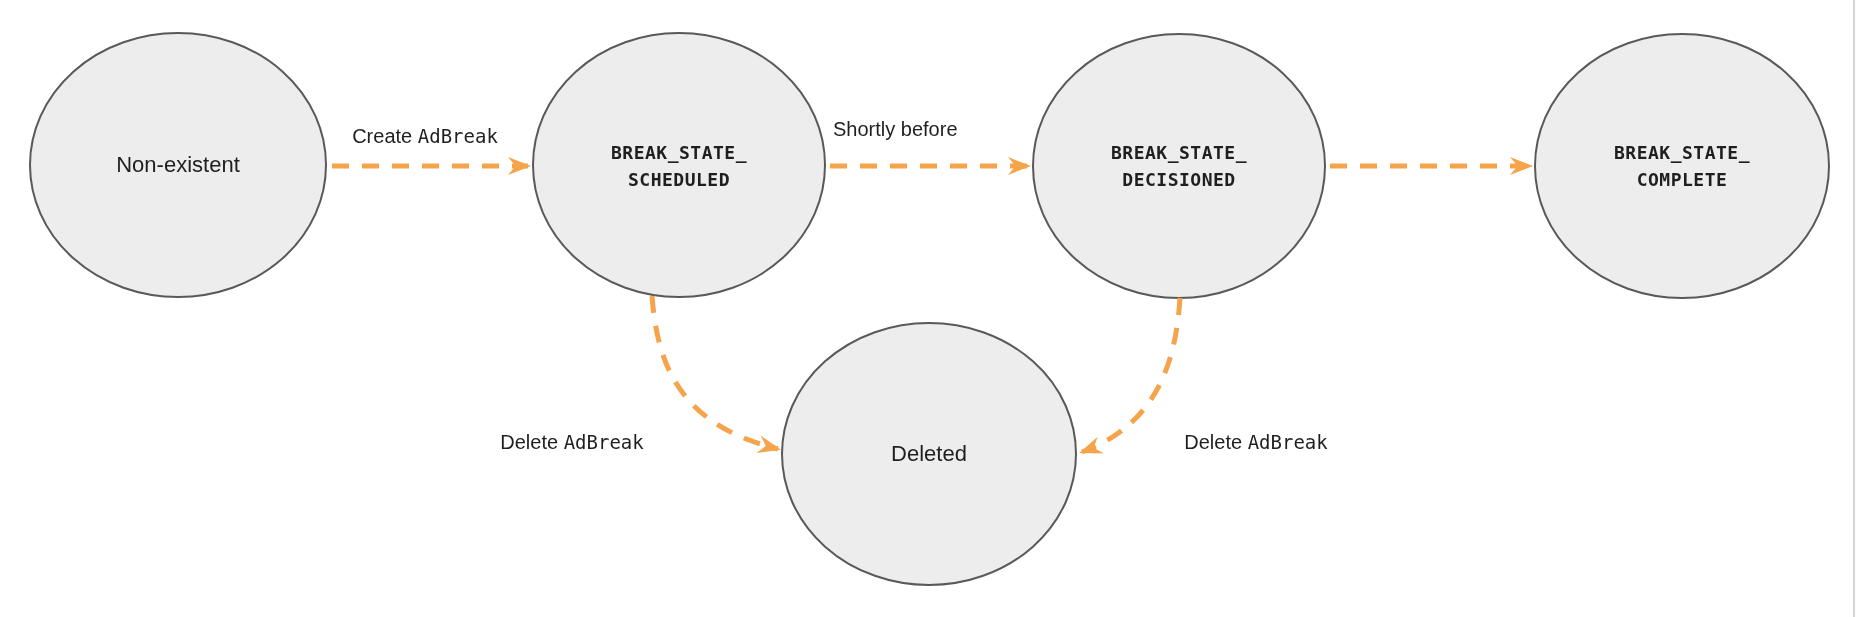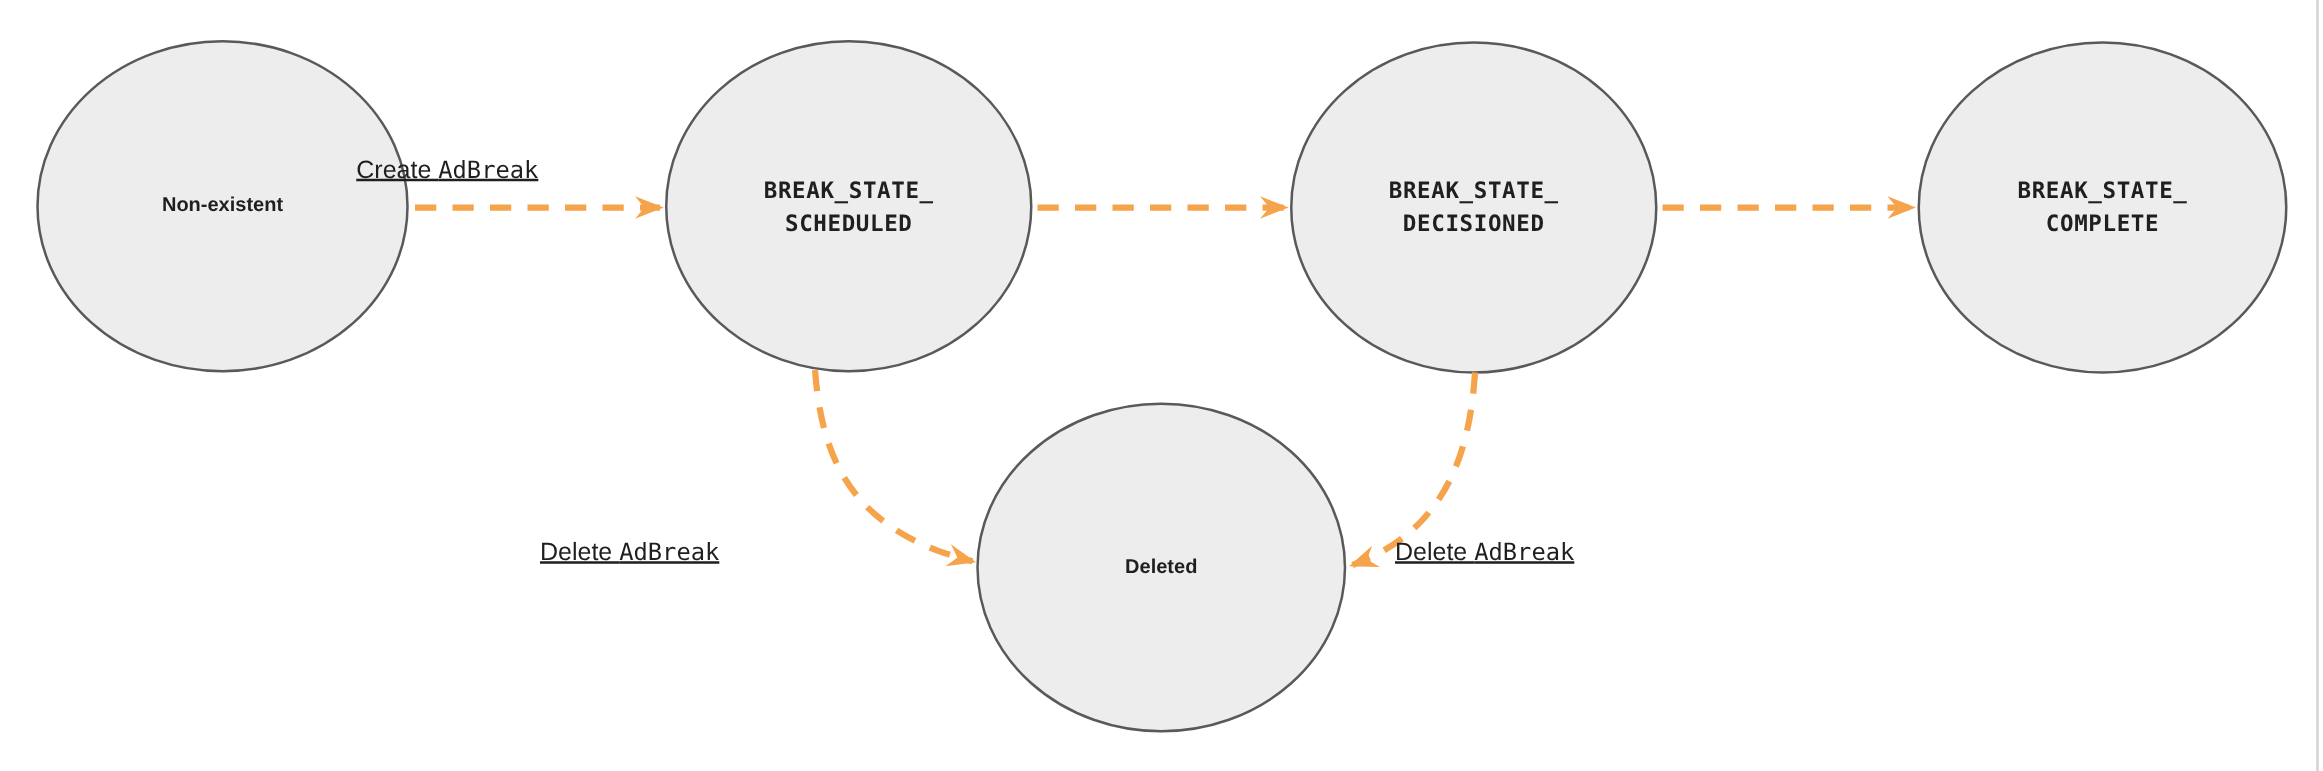--- a/index.html
+++ b/index.html
@@ -17,35 +17,35 @@
   svg.layer{position:absolute;left:0;top:0;width:1858px;height:617px;}
   ellipse.node{fill:var(--node-fill);stroke:var(--node-stroke);stroke-width:2;}
   .edge{fill:none;stroke:var(--arrow);stroke-width:5;stroke-dasharray:17 13;stroke-linecap:butt;}
   marker path{fill:var(--arrow);}
   .page-border{fill:var(--border);}
 
   .node-label{
     position:absolute;display:flex;align-items:center;justify-content:center;
     text-align:center;white-space:pre-line;color:var(--text);
   }
-  .lbl-plain{font-weight:bold;font-size:16px;line-height:28px;}
+  .lbl-plain{font-weight:normal;font-size:22px;line-height:28px;}
   .lbl-code{
     font-family:"DejaVu Sans Mono","Liberation Mono",monospace;
     font-weight:bold;font-size:18px;line-height:27px;letter-spacing:.5px;
   }
   .edge-label{
     position:absolute;font-size:20px;line-height:26px;color:var(--text);
     white-space:pre-line;
   }
   .edge-label .code{
     font-family:"DejaVu Sans Mono","Liberation Mono",monospace;
     font-size:19px;
   }
   .edge-label .block{display:block;}
-  .center{text-decoration:underline;}
+  .center{text-align:center;}
   .tight{line-height:24px;font-size:20px;}
 </style>
 </head>
 <body>
 
 <div class="canvas">
 
   <svg class="layer" viewBox="0 0 1858 617" xmlns="http://www.w3.org/2000/svg">
     <defs>
       <marker id="dart" viewBox="0 0 24 20" refX="21" refY="10" markerWidth="24" markerHeight="20" orient="auto" markerUnits="userSpaceOnUse">
@@ -79,20 +79,21 @@
   <div class="node-label lbl-code" style="left:1535px;top:34px;width:294px;height:264px;">BREAK_STATE_
 COMPLETE</div>
 
   <div class="node-label lbl-plain" style="left:782px;top:323px;width:294px;height:262px;">Deleted</div>
 
   <div class="edge-label center" style="left:285px;top:97px;width:280px;">
     <span>Create </span><span class="code">AdBreak</span>
   </div>
 
   <div class="edge-label" style="left:833px;top:90px;">
+    <span class="block">Shortly before</span>
   </div>
 
 
   <div class="edge-label center" style="left:432px;top:403px;width:280px;">
     <span>Delete </span><span class="code">AdBreak</span>
   </div>
 
   <div class="edge-label center" style="left:1116px;top:403px;width:280px;">
     <span>Delete </span><span class="code">AdBreak</span>
   </div>

